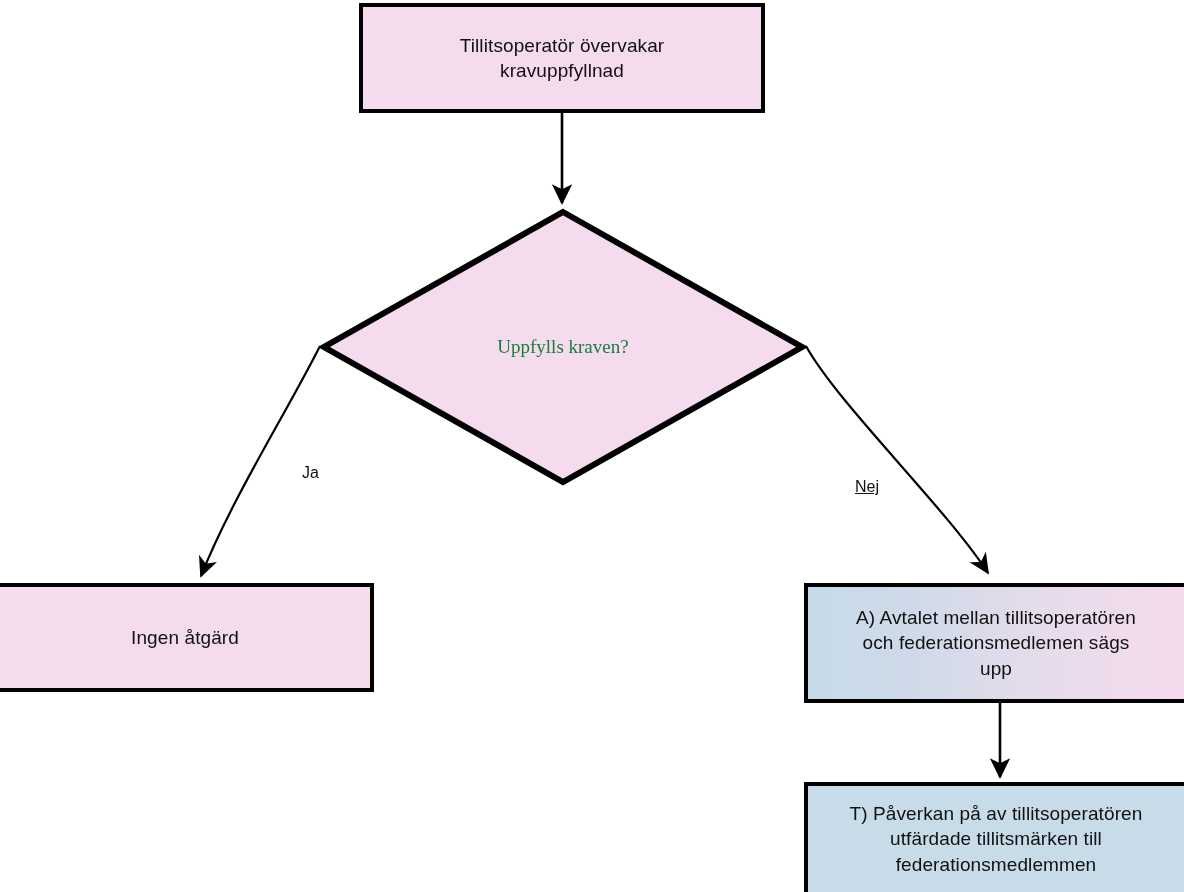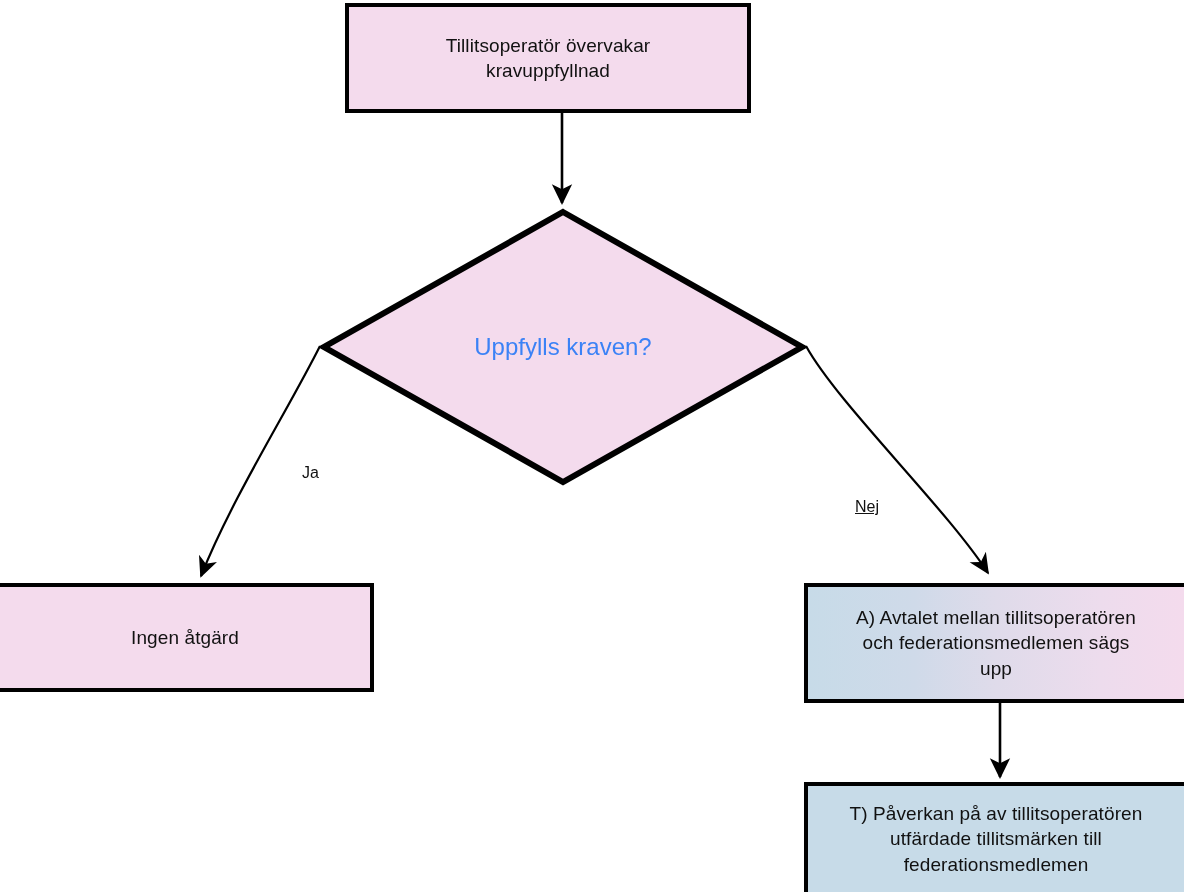--- a/index.html
+++ b/index.html
@@ -40,21 +40,21 @@
     line-height: 1.33;
     letter-spacing: 0.1px;
   }
   .node .node-label {
     display: block;
     padding: 0 10px;
     white-space: pre-line;
   }
   
   #node-monitor {
-    left: 345px;
+    left: 359px;
     top: 3px;
     width: 406px;
     height: 110px;
     background: #f4dbed;
   }
   #node-no-action {
     left: -4px;
     top: 583px;
     width: 378px;
     height: 109px;
@@ -88,41 +88,42 @@
   #node-decision .diamond-shape {
     position: absolute;
     left: 0;
     top: 0;
     width: 486px;
     height: 278px;
   }
   #node-decision .node-label {
     position: relative;
     z-index: 2;
-    font-size: 24px;
-    color: #3b82f6;
+    font-size: 19px;
+    color: #15803d;
+    font-family: Liberation Serif, serif;
   }
   
   .edge-label {
     position: absolute;
     font-size: 16px;
     color: #111111;
     background: #ffffff;
     padding: 0 2px;
     line-height: 1.1;
     white-space: nowrap;
   }
   #edge-label-yes {
     left: 252px;
     top: 464px;
     margin-left: 48px;
   }
   #edge-label-no {
     left: 853px;
-    top: 498px;
+    top: 478px;
     text-decoration: underline;
   }
 </style>
 </head>
 <body>
 
 <div id="flowchart-root">
 
   <svg class="edges" viewBox="0 0 1184 892" xmlns="http://www.w3.org/2000/svg">
     <defs>
@@ -164,16 +165,16 @@
 
   <div class="node" id="node-terminate">
     <span class="node-label">A) Avtalet mellan tillitsoperatören
 och federationsmedlemen sägs
 upp</span>
   </div>
 
   <div class="node" id="node-impact">
     <span class="node-label">T) Påverkan på av tillitsoperatören
 utfärdade tillitsmärken till
-federationsmedlemen</span>
+federationsmedlemmen</span>
   </div>
 
 </div>
 
 </body></html>

